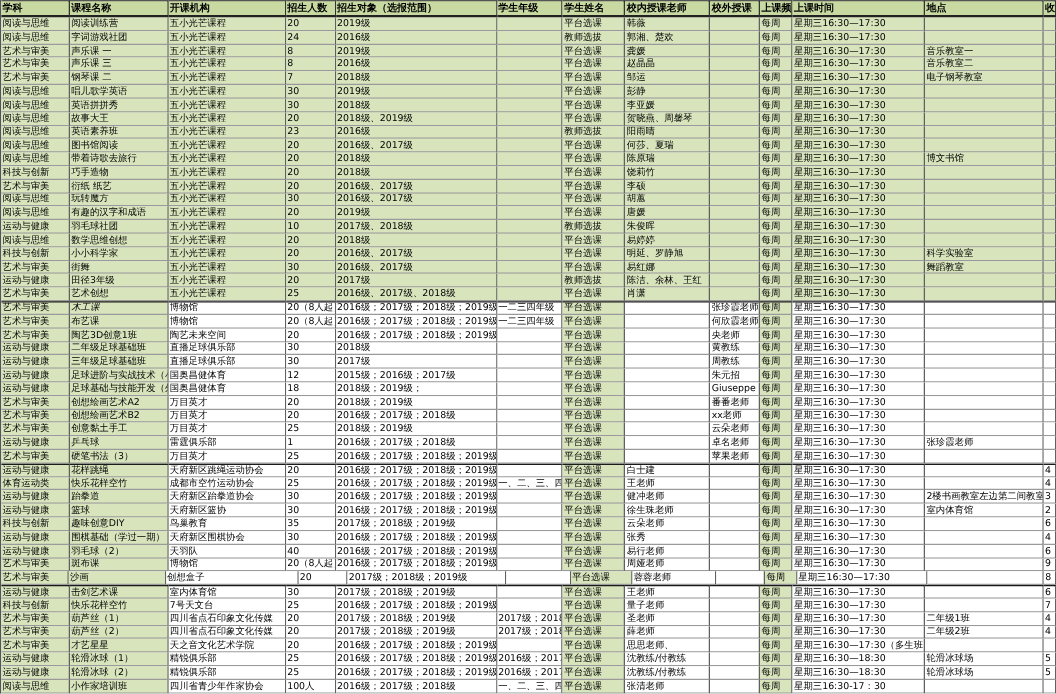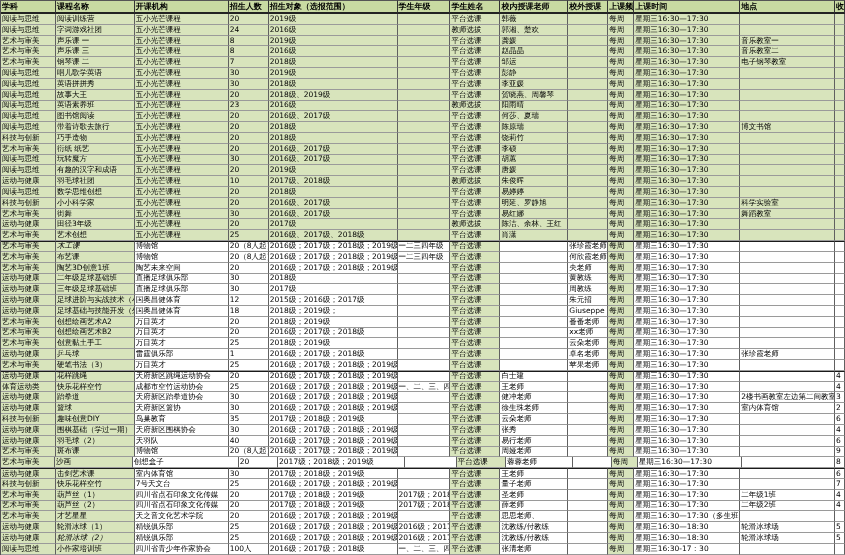--- a/index.html
+++ b/index.html
@@ -767,21 +767,21 @@
         <div class="cell g" style="width: 50px;">平台选课</div>
         <div class="cell" style="width: 68px;">沈教练/付教练</div>
         <div class="cell" style="width: 40px;"></div>
         <div class="cell g" style="width: 26px;">每周</div>
         <div class="cell" style="width: 106px;">星期三16:30—18:30</div>
         <div class="cell" style="width: 95px;">轮滑冰球场</div>
         <div class="cell" style="width: 10px;">5</div>
       </div>
       <div class="row">
         <div class="cell g" style="width: 55px;">运动与健康</div>
-        <div class="cell g" style="width: 79px; font-style: italic;">轮滑冰球（2）</div>
+        <div class="cell g" style="width: 79px;">轮滑冰球（2）</div>
         <div class="cell" style="width: 94px;">精锐俱乐部</div>
         <div class="cell num-cell" style="width: 40px;">25</div>
         <div class="cell" style="width: 129px;">2016级；2017级；2018级；2019级</div>
         <div class="cell" style="width: 53px;">2016级；2017级；</div>
         <div class="cell g" style="width: 50px;">平台选课</div>
         <div class="cell" style="width: 68px;">沈教练/付教练</div>
         <div class="cell" style="width: 40px;"></div>
         <div class="cell g" style="width: 26px;">每周</div>
         <div class="cell" style="width: 106px;">星期三16:30—18:30</div>
         <div class="cell" style="width: 95px;">轮滑冰球场</div>

